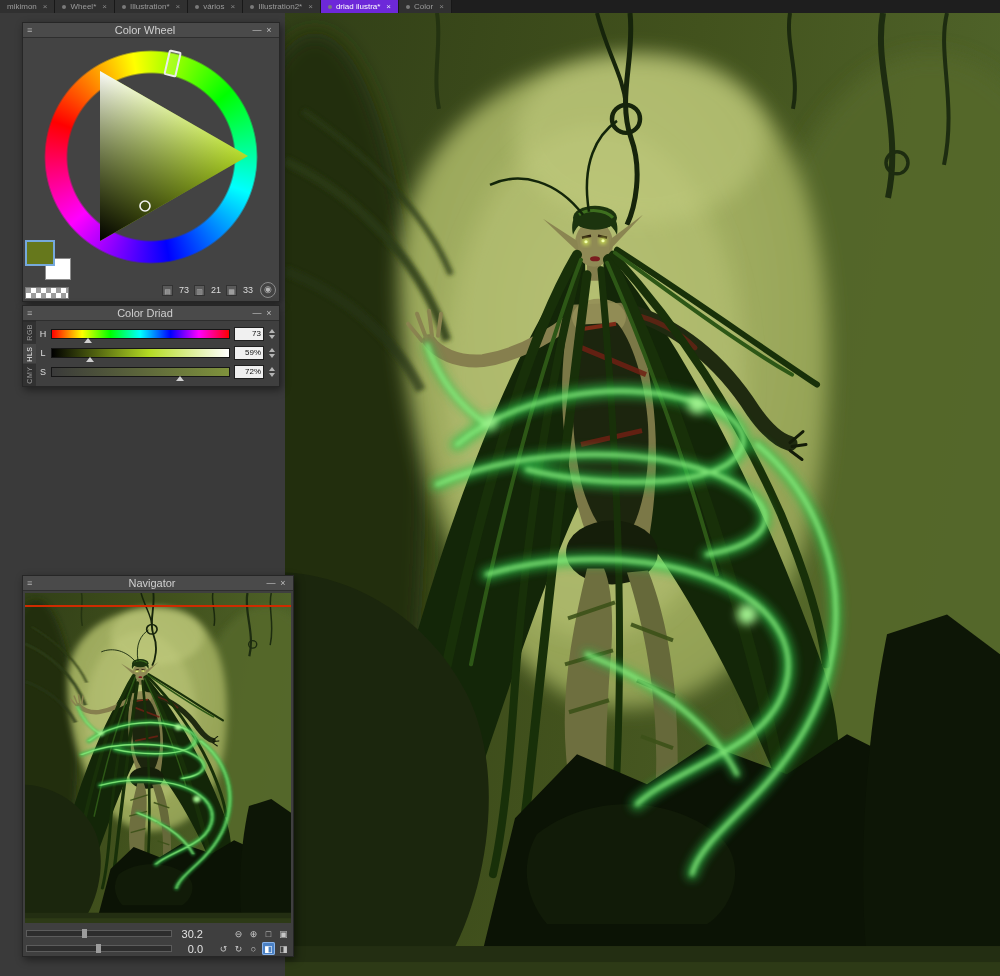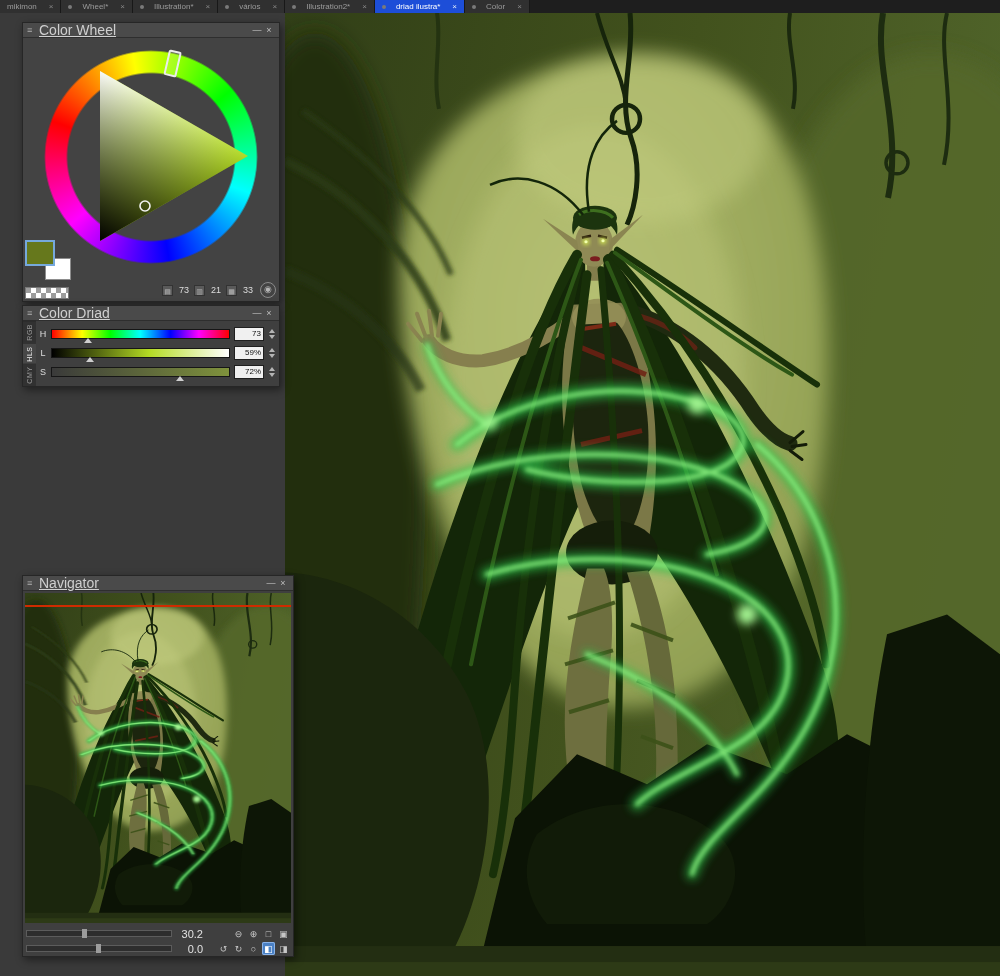--- a/index.html
+++ b/index.html
@@ -3,34 +3,34 @@
 <meta charset="utf-8">
 <style>
   html,body{margin:0;padding:0;}
   body{
     width:1000px;height:976px;position:relative;overflow:hidden;
     background:#3a3a3a;font-family:"Liberation Sans",sans-serif;
     -webkit-font-smoothing:antialiased;
   }
   
   .tabbar{position:absolute;top:0;left:0;right:0;height:13px;background:#1e1e1e;display:flex;z-index:20;}
-  .tab{display:flex;align-items:center;gap:10px;padding:0 7px;background:#303030;border-right:1px solid #181818;
+  .tab{display:flex;align-items:center;gap:4px;padding:0 7px;background:#303030;border-right:1px solid #181818;
        color:#9b9b9b;font-size:8px;line-height:13px;white-space:nowrap;cursor:default;}
   .tab .dot{width:4px;height:4px;border-radius:50%;background:#7a7a7a;flex:none;}
   .tab .x{font-size:8px;color:#888;margin-left:2px;}
-  .tab.active{background:#1d4ed8;color:#fff;justify-content:center;}
+  .tab.active{background:#6d28d9;color:#fff;justify-content:center;}
   .tab.active .x{color:#e2ecf8;}
   
   .workspace{position:absolute;top:13px;left:0;right:0;bottom:0;background:#3a3a3a;}
   .main-canvas{position:absolute;left:285px;top:0;width:715px;height:963px;z-index:1;}
   
   .panel{position:absolute;background:#3f3f3f;border:1px solid #262626;box-shadow:2px 3px 8px rgba(0,0,0,.45);z-index:5;}
   .ptitle{height:14px;background:#4a4a4a;border-bottom:1px solid #2e2e2e;display:flex;align-items:center;padding:0 4px;}
   .pmenu{color:#b0b0b0;font-size:9px;width:12px;}
-  .pname{flex:1;color:#cfcfcf;font-size:14px;text-decoration:underline;}
+  .pname{flex:1;text-align:center;color:#cfcfcf;font-size:11px;}
   .pmin,.pclose{color:#bdbdbd;font-size:9px;width:12px;text-align:center;}
   .p-wheel{left:22px;top:9px;width:256px;height:278px;}
   .p-slider{left:22px;top:292px;width:256px;height:80px;}
   .p-nav{left:22px;top:562px;width:270px;height:380px;}
   
   .cw-body{position:relative;height:263px;background:#434343;}
   .hue-ring{position:absolute;left:21px;top:12px;width:214px;height:214px;border-radius:50%;
     background:conic-gradient(from 290deg,#f00,#ff0 60deg,#0f0 120deg,#0ff 180deg,#00f 240deg,#f0f 300deg,#f00 360deg);
     -webkit-mask:radial-gradient(circle closest-side,transparent 83px,#000 85px,#000 105px,transparent 107px);
             mask:radial-gradient(circle closest-side,transparent 83px,#000 85px,#000 105px,transparent 107px);}

